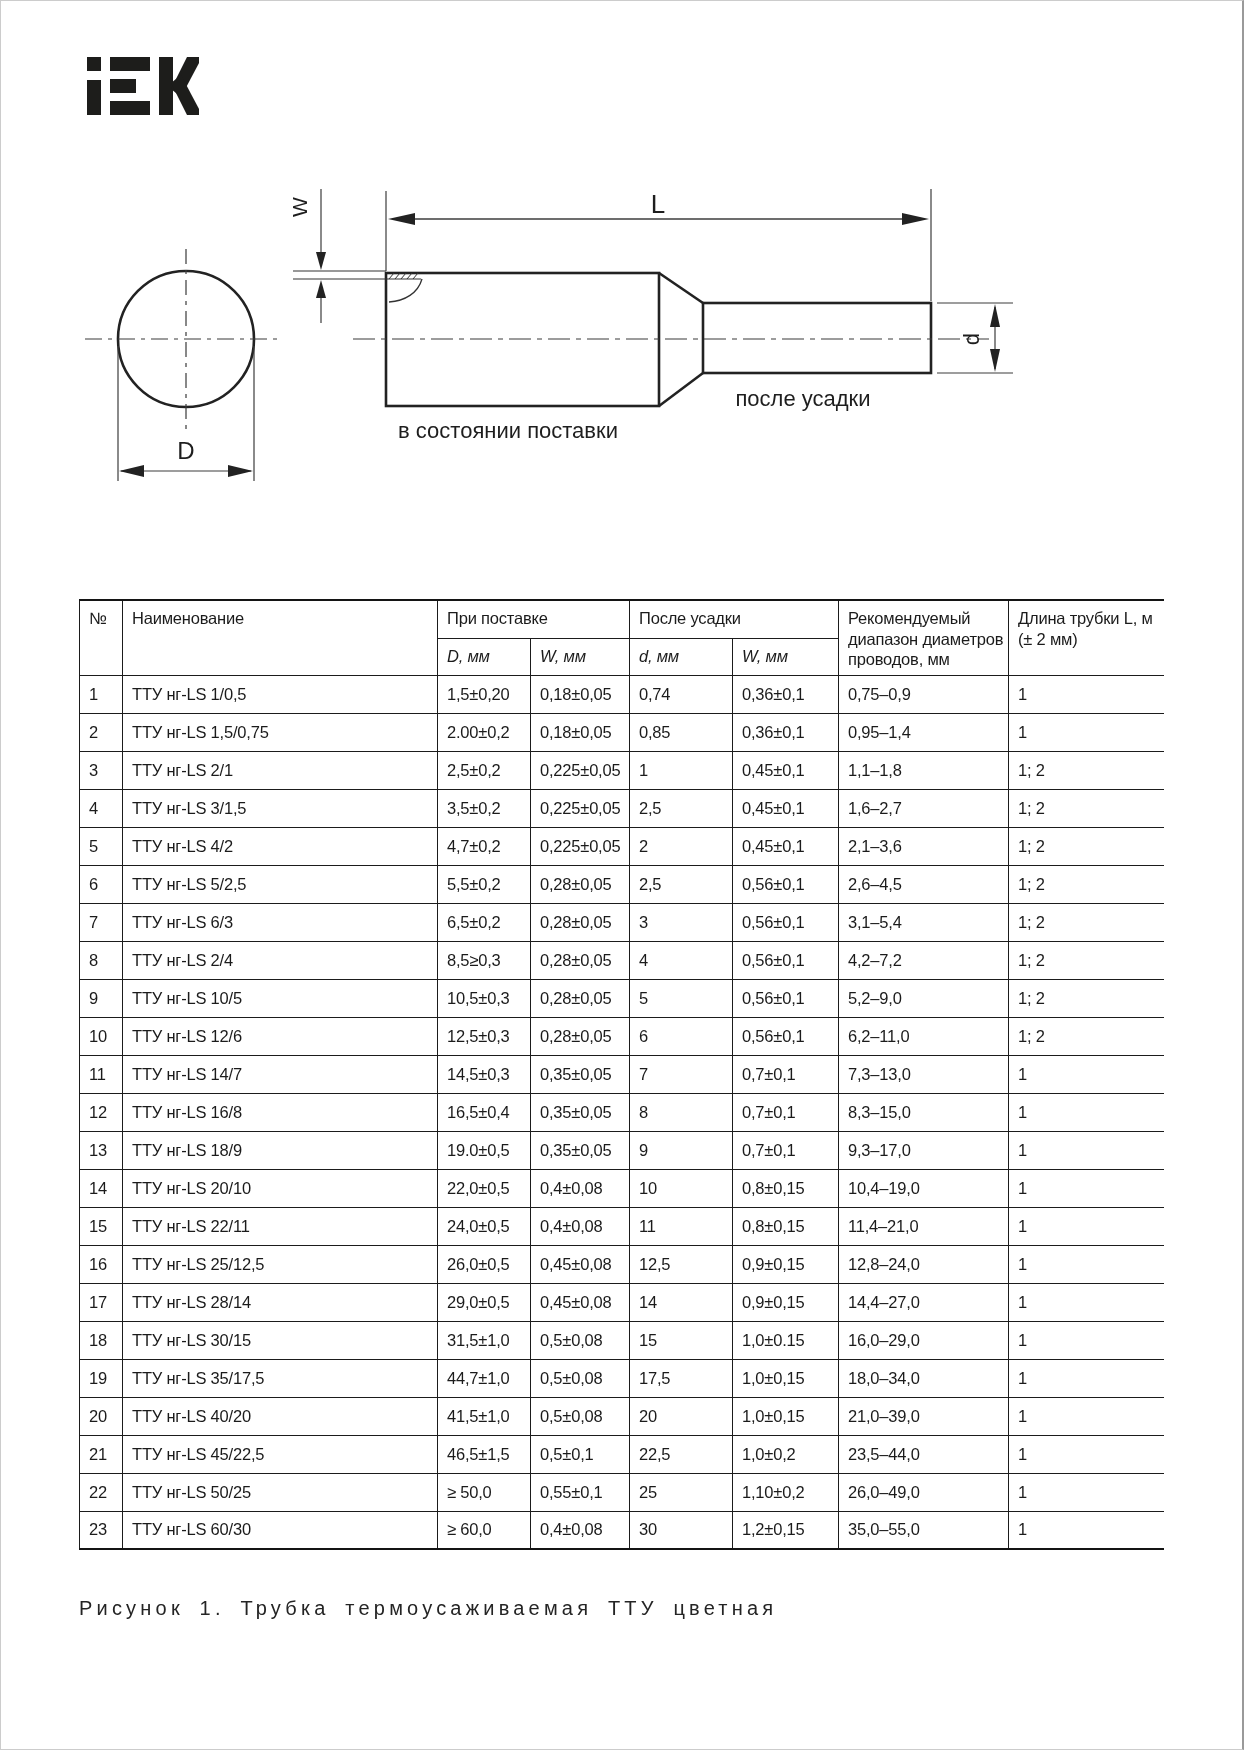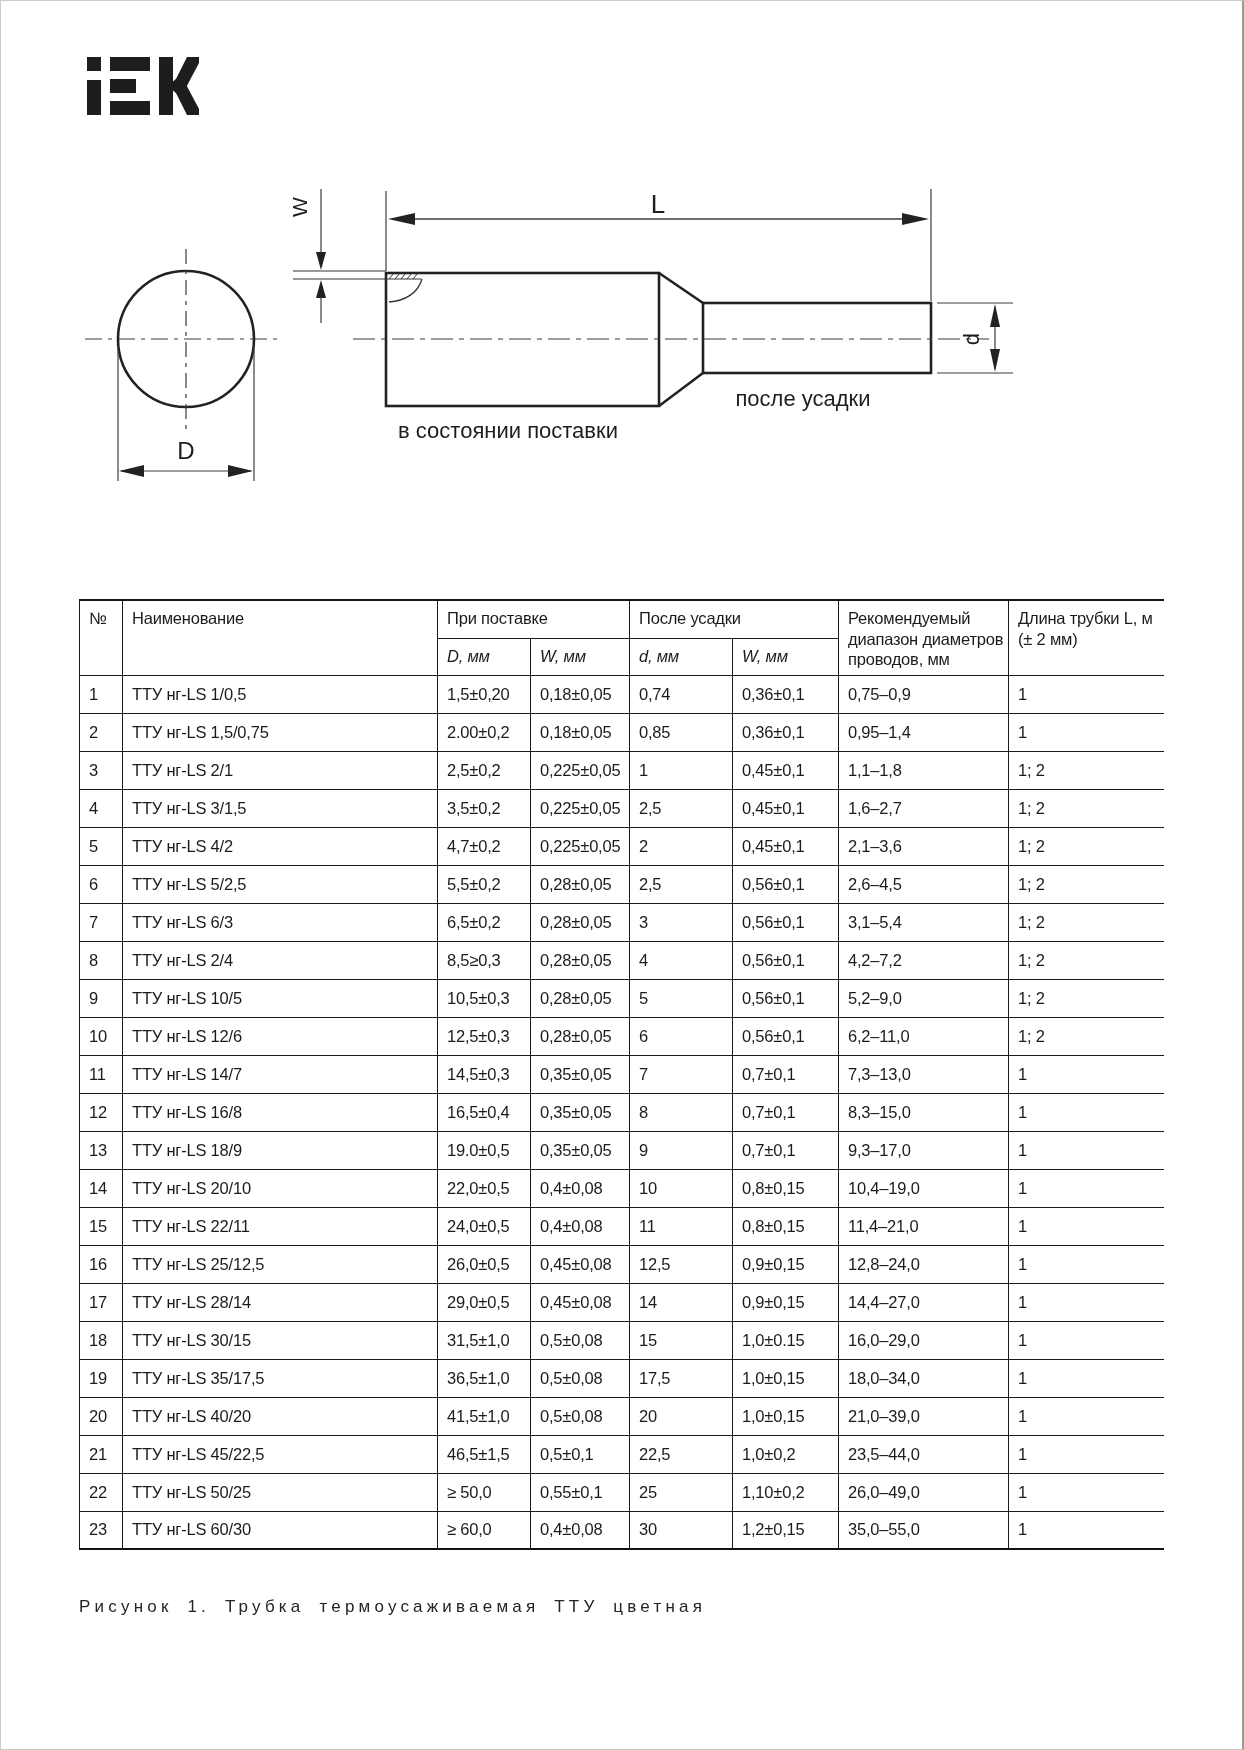--- a/index.html
+++ b/index.html
@@ -24,21 +24,21 @@
     white-space:normal; overflow:hidden;
   }
   table.spec thead th { vertical-align:top; padding-top:7px; }
   table.spec thead tr.sub th { height:37px;font-style:italic; }
   table.spec thead tr:first-child th { border-top:2.6px solid #141414; }
   table.spec tbody tr:last-child td { border-bottom:2.6px solid #141414; }
   table.spec .no-r { border-right:none; }
   
   .caption {
     position:absolute; left:78px; top:1596px;
-    font-size:17px; letter-spacing:4.2px; word-spacing:6px; color:#242424;
+    font-size:20px; letter-spacing:4.2px; word-spacing:6px; color:#242424;
   }
 </style>
 </head>
 <body>
 
 <div class="page">
 
   <svg class="logo" width="112" height="58" viewBox="0 0 112 58">
     <g fill="#1d1d1b">
       <rect x="0" y="0" width="14" height="14"></rect>
@@ -327,21 +327,21 @@
           <td>31,5±1,0</td>
           <td>0,5±0,08</td>
           <td>15</td>
           <td>1,0±0.15</td>
           <td>16,0–29,0</td>
           <td class="no-r">1</td>
         </tr>
         <tr>
           <td>19</td>
           <td>ТТУ нг-LS 35/17,5</td>
-          <td>36,5±1,0</td>
+          <td>44,7±1,0</td>
           <td>0,5±0,08</td>
           <td>17,5</td>
           <td>1,0±0,15</td>
           <td>18,0–34,0</td>
           <td class="no-r">1</td>
         </tr>
         <tr>
           <td>20</td>
           <td>ТТУ нг-LS 40/20</td>
           <td>41,5±1,0</td>

